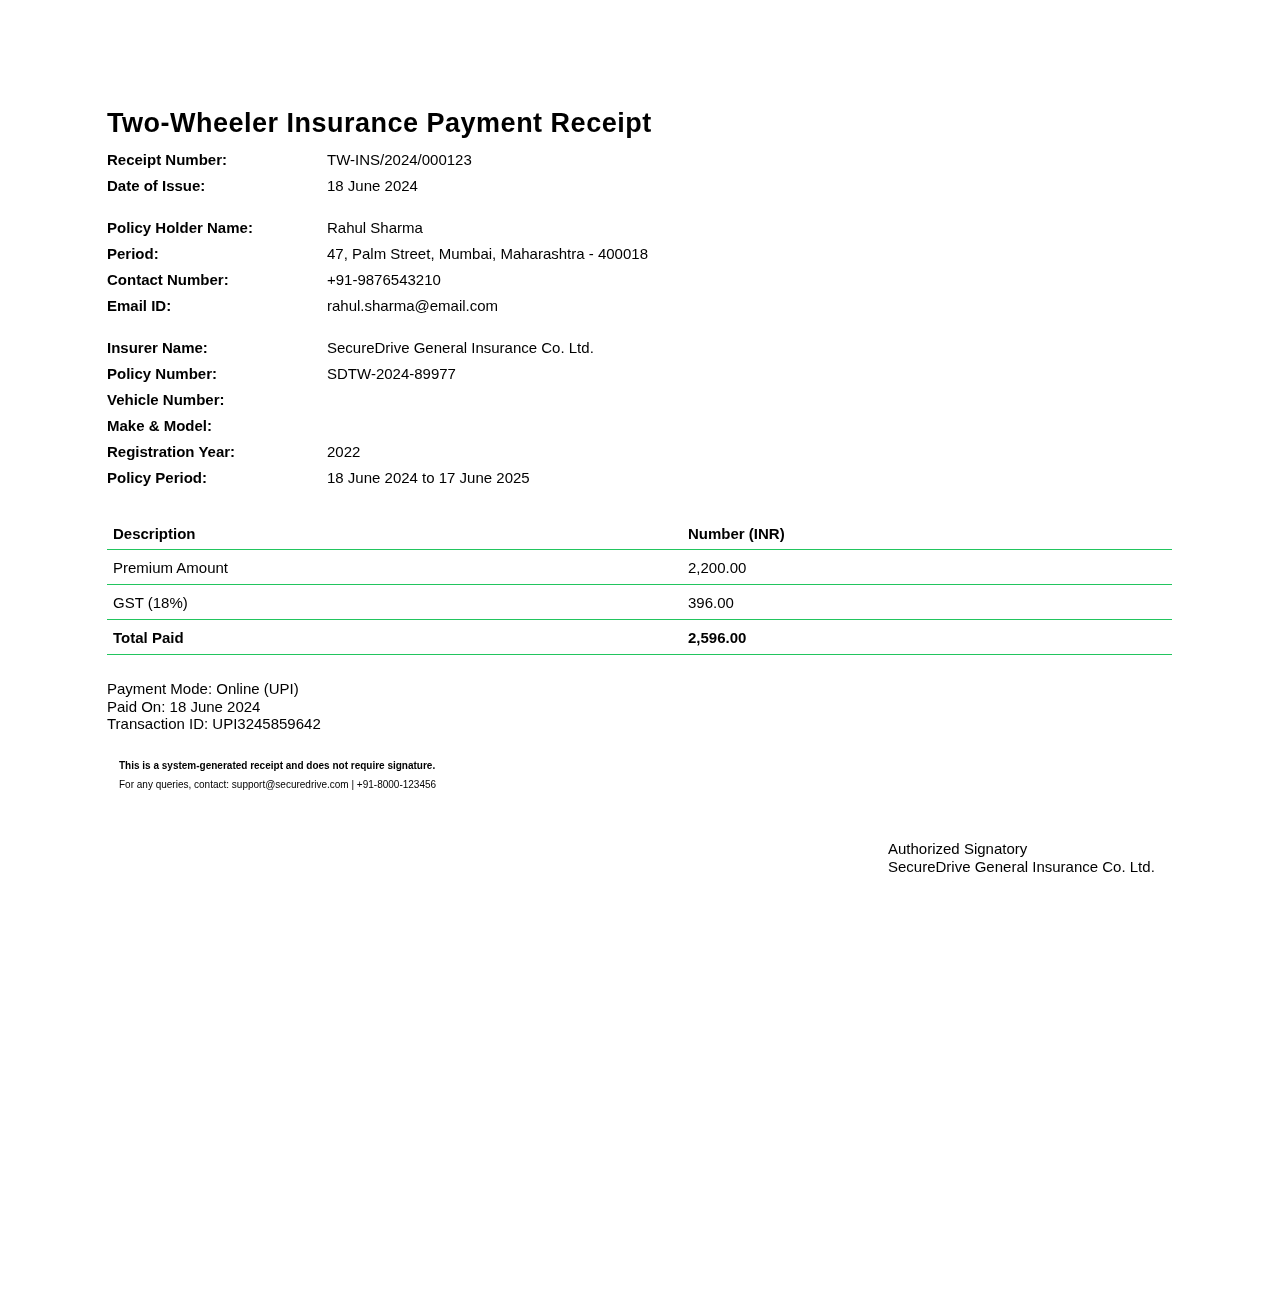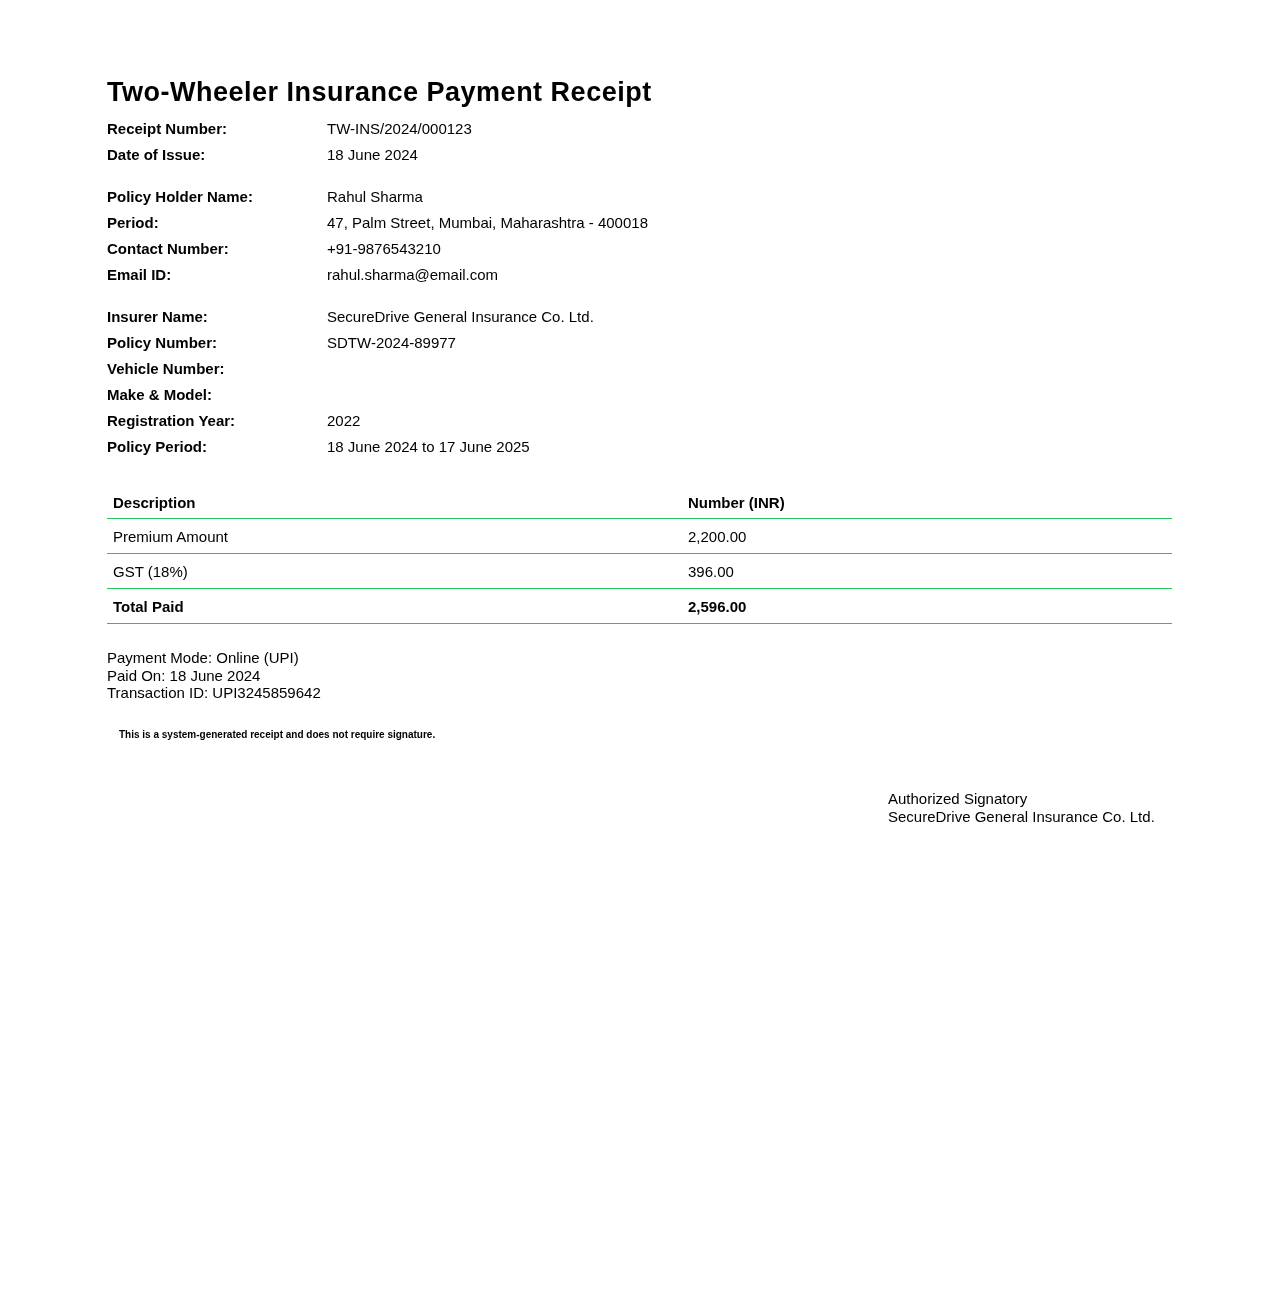--- a/index.html
+++ b/index.html
@@ -8,21 +8,21 @@
     background: #ffffff;
     width: 1278px;
     height: 1300px;
     overflow: hidden;
     font-family: "Liberation Sans", sans-serif;
     color: #000000;
   }
   .page {
     position: absolute;
     left: 107px;
-    top: 78px;
+    top: 109px;
     width: 1065px;
   }
   .doc-title {
     font-size: 27px;
     font-weight: bold;
     letter-spacing: 0.5px;
     line-height: 28px;
     margin: 0 0 14px 0;
   }
   .meta-group {
@@ -179,20 +179,21 @@
   </table>
 
   <div class="payment-info">
     <div>Payment Mode: Online (UPI)</div>
     <div>Paid On: 18 June 2024</div>
     <div>Transaction ID: UPI3245859642</div>
   </div>
 
   <div class="notice">
     <div class="bold-line">This is a system-generated receipt and does not require signature.</div>
+    <div>For any queries, contact: support@securedrive.com | +91-8000-123456</div>
   </div>
 
   <div class="signature">
     <div>Authorized Signatory</div>
     <div>SecureDrive General Insurance Co. Ltd.</div>
   </div>
 
 </div>
 
 </body></html>

